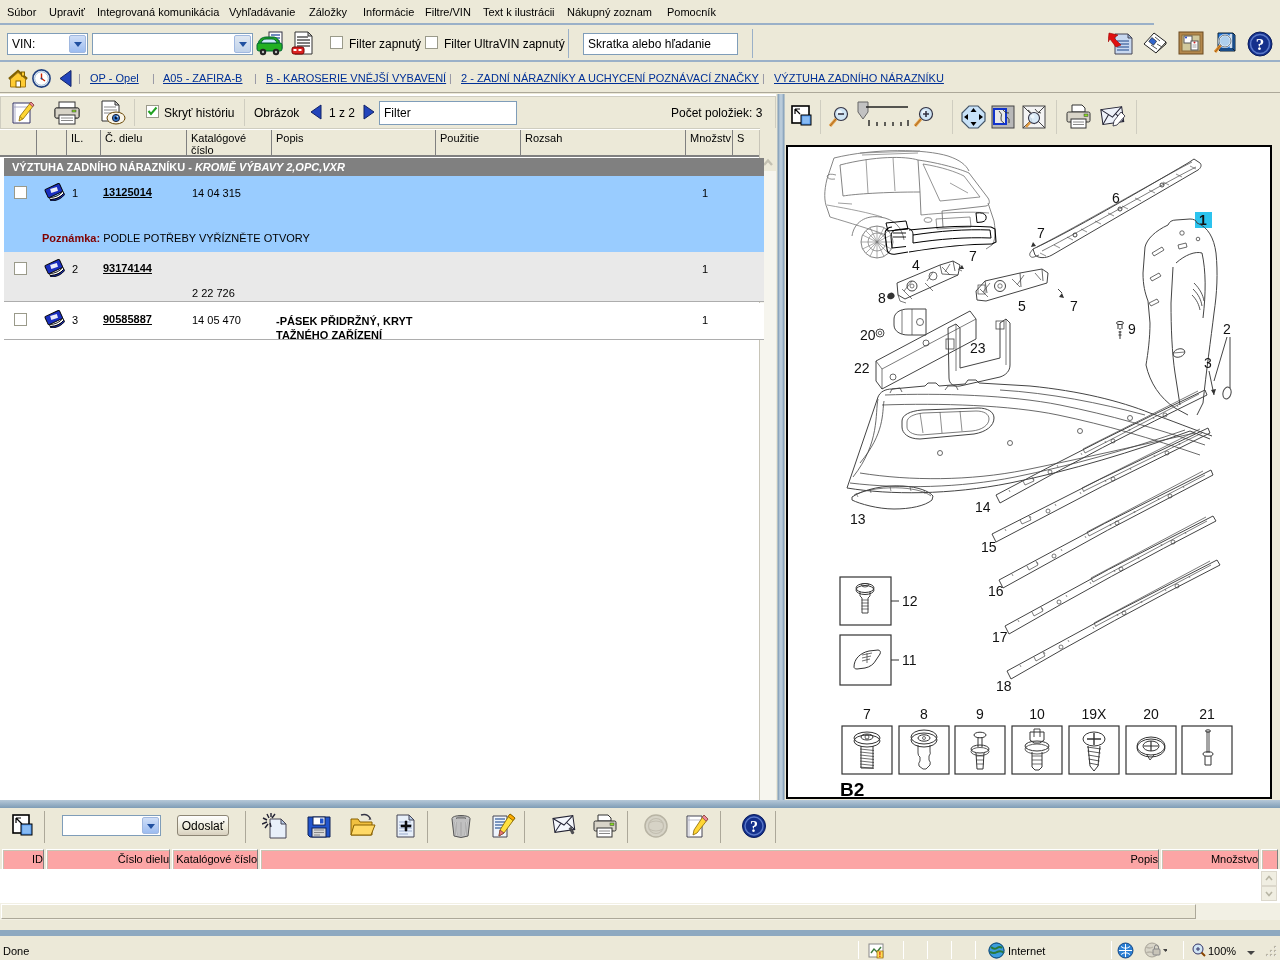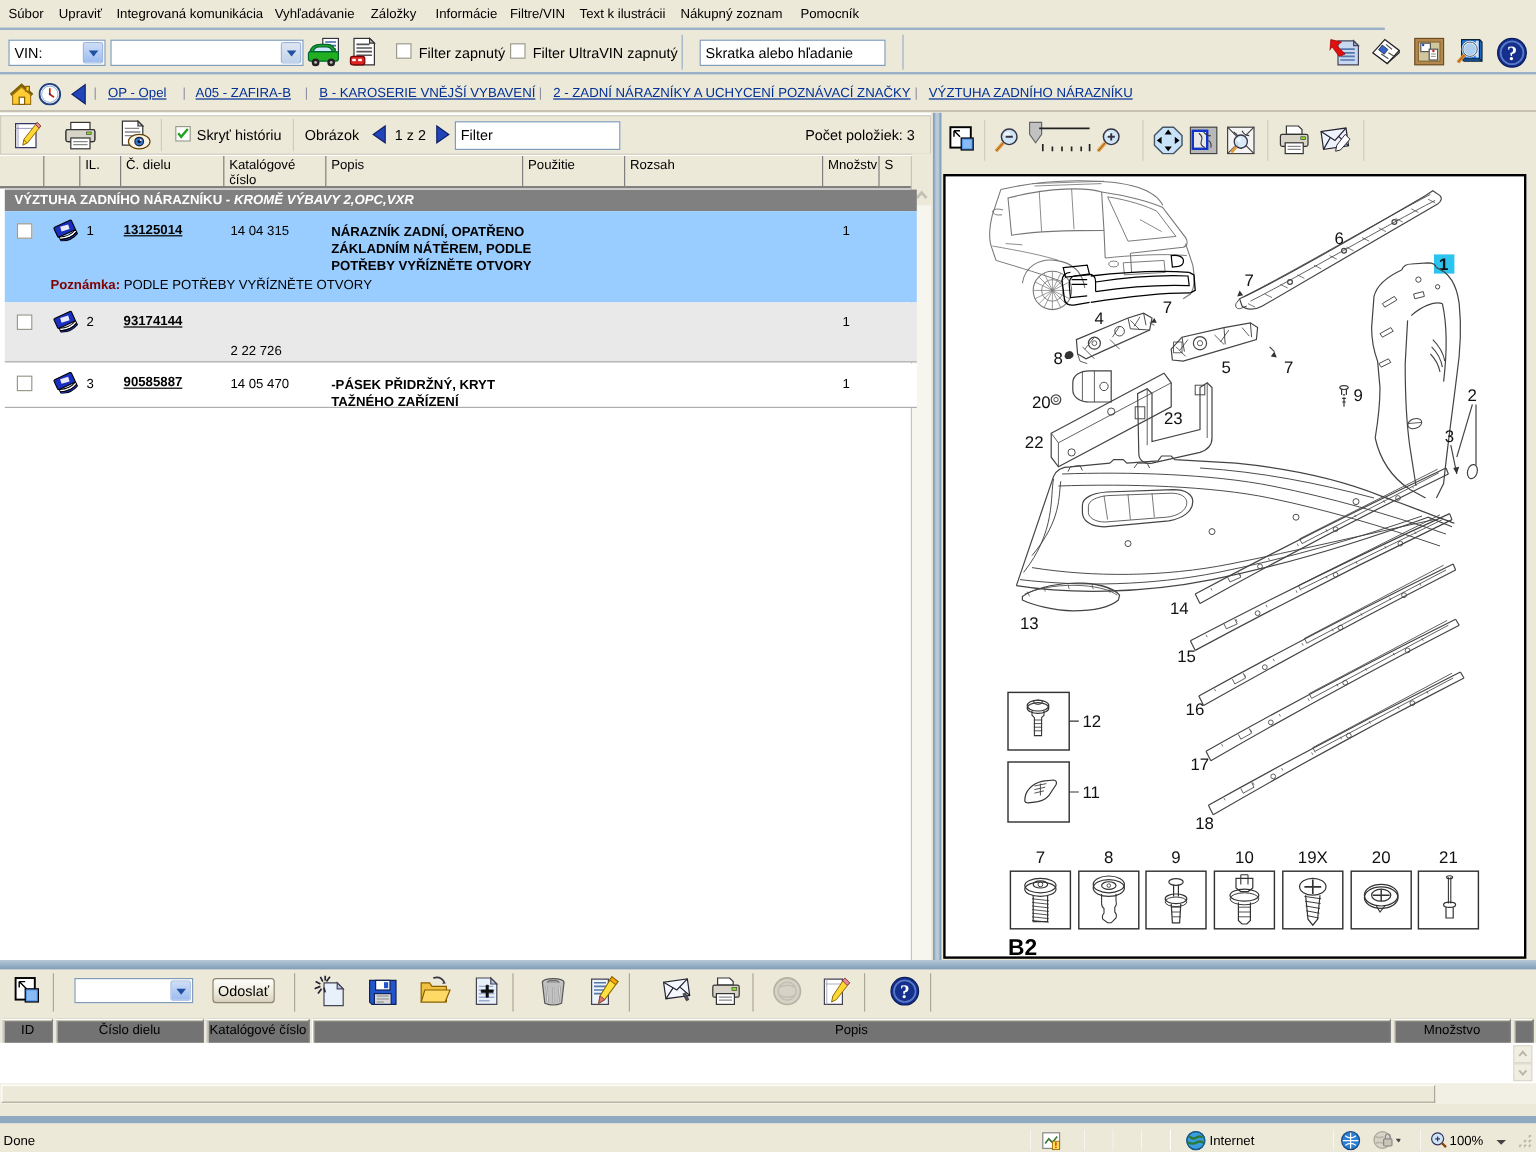--- a/index.html
+++ b/index.html
@@ -50,23 +50,23 @@
 .trow { position:absolute; left:4px; width:760px; }
 .rowline { border-bottom:1px solid #adadad; }
 b.pnum { text-decoration:underline; }
 
 
 #bsplit { position:absolute; left:0; top:800px; width:1280px; height:8px;
   background:linear-gradient(#b6c8d8,#7e9cb6); }
 #btoolbar { position:absolute; left:0; top:808px; width:1280px; height:39px; background:#ece9d8; }
 .bsep { position:absolute; top:3px; height:32px; width:1px; background:#aca899; }
 #bheader { position:absolute; left:0; top:847px; width:1280px; height:22px; background:#ece9d8; }
-.bcell { position:absolute; top:2px; height:27px; background:#737373;
+.bcell { position:absolute; top:2px; height:27px; background:#fca5a5;
   border:1px solid #fff; border-right-color:#808080; border-bottom-color:#808080;
-  box-shadow:1px 1px 0 #c8c5b4 inset; text-align:center; padding-top:3px; font-size:11px; }
+  box-shadow:1px 1px 0 #c8c5b4 inset; text-align:right; padding-top:3px; font-size:11px; }
 #bwhite { position:absolute; left:0; top:869px; width:1280px; height:34px; background:#fff; }
 #hscroll { position:absolute; left:0; top:903px; width:1280px; height:17px; background:#f2f0e4; }
 #hthumb { position:absolute; left:1px; top:1px; width:1195px; height:15px; background:#ece9d8;
   border:1px solid #fff; border-right-color:#aca899; border-bottom-color:#aca899; }
 #statusbar { position:absolute; left:0; top:930px; width:1280px; height:30px;
   background:#ece9d8; border-top:6px solid #8ea9c0; font-size:11px; }
 .ssep { position:absolute; top:5px; height:18px; width:1px; background:#c6c3b2; border-right:1px solid #fff; }
 </style>
 </head>
 <body>
@@ -260,21 +260,20 @@
   <g transform="rotate(-25 11 10)">
     <rect x="3" y="5" width="16" height="9" rx="1" fill="#1a2fbf" stroke="#000" stroke-width="0.9"></rect>
     <path d="M4,14 q8,3.5 15,0 l0,2.2 q-7,3.5 -15,0 Z" fill="#fff" stroke="#000" stroke-width="0.8"></path>
     <path d="M4,16.2 q8,3.5 15,0 l0,1.6 q-7,3.5 -15,0 Z" fill="#1a2fbf" stroke="#000" stroke-width="0.8"></path>
     <rect x="8" y="7" width="7" height="4" fill="#fff" opacity="0.9" transform="rotate(8 11 9)"></rect>
   </g>
 </svg></span>
       <span class="abs" style="left:68px; top:11px;">1</span>
       <b class="pnum abs" style="left:99px; top:10px;">13125014</b>
       <span class="abs" style="left:188px; top:11px;">14 04 315</span>
-      <b class="abs" style="left:272px; top:11px; line-height:14px;">NÁRAZNÍK ZADNÍ, OPATŘENO<br>ZÁKLADNÍM NÁTĚREM, PODLE<br>POTŘEBY VYŘÍZNĚTE OTVORY</b>
       <span class="abs" style="left:698px; top:11px;">1</span>
       <span class="abs" style="left:38px; top:56px;"><b style="color:#800000;">Poznámka:</b> PODLE POTŘEBY VYŘÍZNĚTE OTVORY</span>
     </div>
 
     <div class="trow rowline" style="top:158px; height:50px; background:#e9e9e9;">
       <div class="cb" style="left:10px; top:10px;"></div>
       <span class="abs" style="left:39px; top:5px;"><svg width="22" height="20">
   <g transform="rotate(-25 11 10)">
     <rect x="3" y="5" width="16" height="9" rx="1" fill="#1a2fbf" stroke="#000" stroke-width="0.9"></rect>
     <path d="M4,14 q8,3.5 15,0 l0,2.2 q-7,3.5 -15,0 Z" fill="#fff" stroke="#000" stroke-width="0.8"></path>

